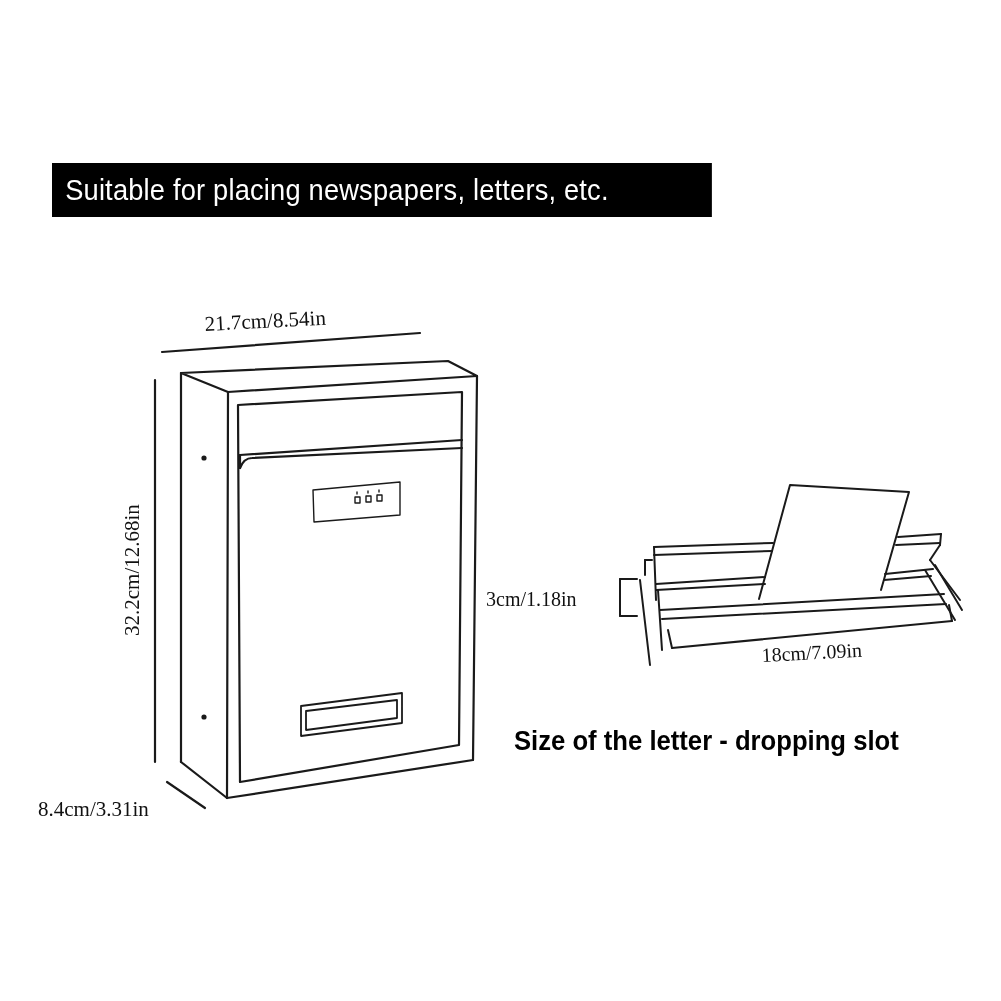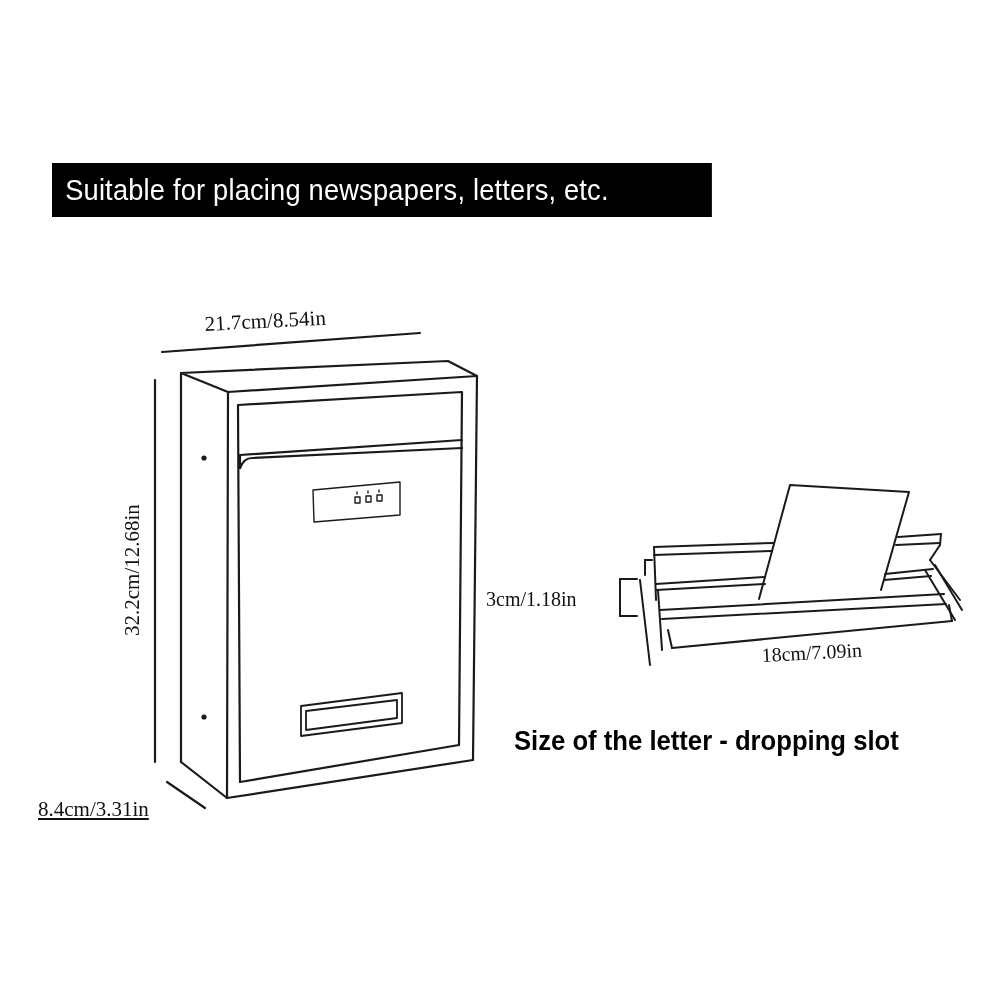--- a/index.html
+++ b/index.html
@@ -9,21 +9,21 @@
     background: #000; color: #fff;
     font-family: "Liberation Sans", sans-serif; font-size: 29px;
     line-height: 54px; padding-left: 14px; box-sizing: border-box;
     letter-spacing: 0.2px; white-space: nowrap;
     transform: scaleX(0.94); transform-origin: left center;
   }
   svg.drawing { position: absolute; left: 0; top: 0; }
   .lbl { position: absolute; color: #111; font-family: "Liberation Serif", serif; font-size: 21px; white-space: nowrap; }
   .lbl-width { left: 204px; top: 312px; transform: rotate(-3deg); transform-origin: left top; }
   .lbl-height { left: 120px; top: 636px; transform: rotate(-90deg); transform-origin: left top; }
-  .lbl-depth { left: 38px; top: 797px; text-decoration: underline; }
+  .lbl-depth { left: 38px; top: 797px; }
   .lbl-slot-h { left: 486px; top: 588px; font-size: 20px; }
   .lbl-slot-w { left: 761px; top: 644px; font-size: 20px; transform: rotate(-3deg); transform-origin: left top; }
   .caption {
     position: absolute; left: 514px; top: 726px; color: #000;
     font-family: "Liberation Sans", sans-serif; font-weight: bold; font-size: 27px;
     white-space: nowrap; transform: scaleX(0.95); transform-origin: left center;
   }
 </style>
 </head>
 <body>

